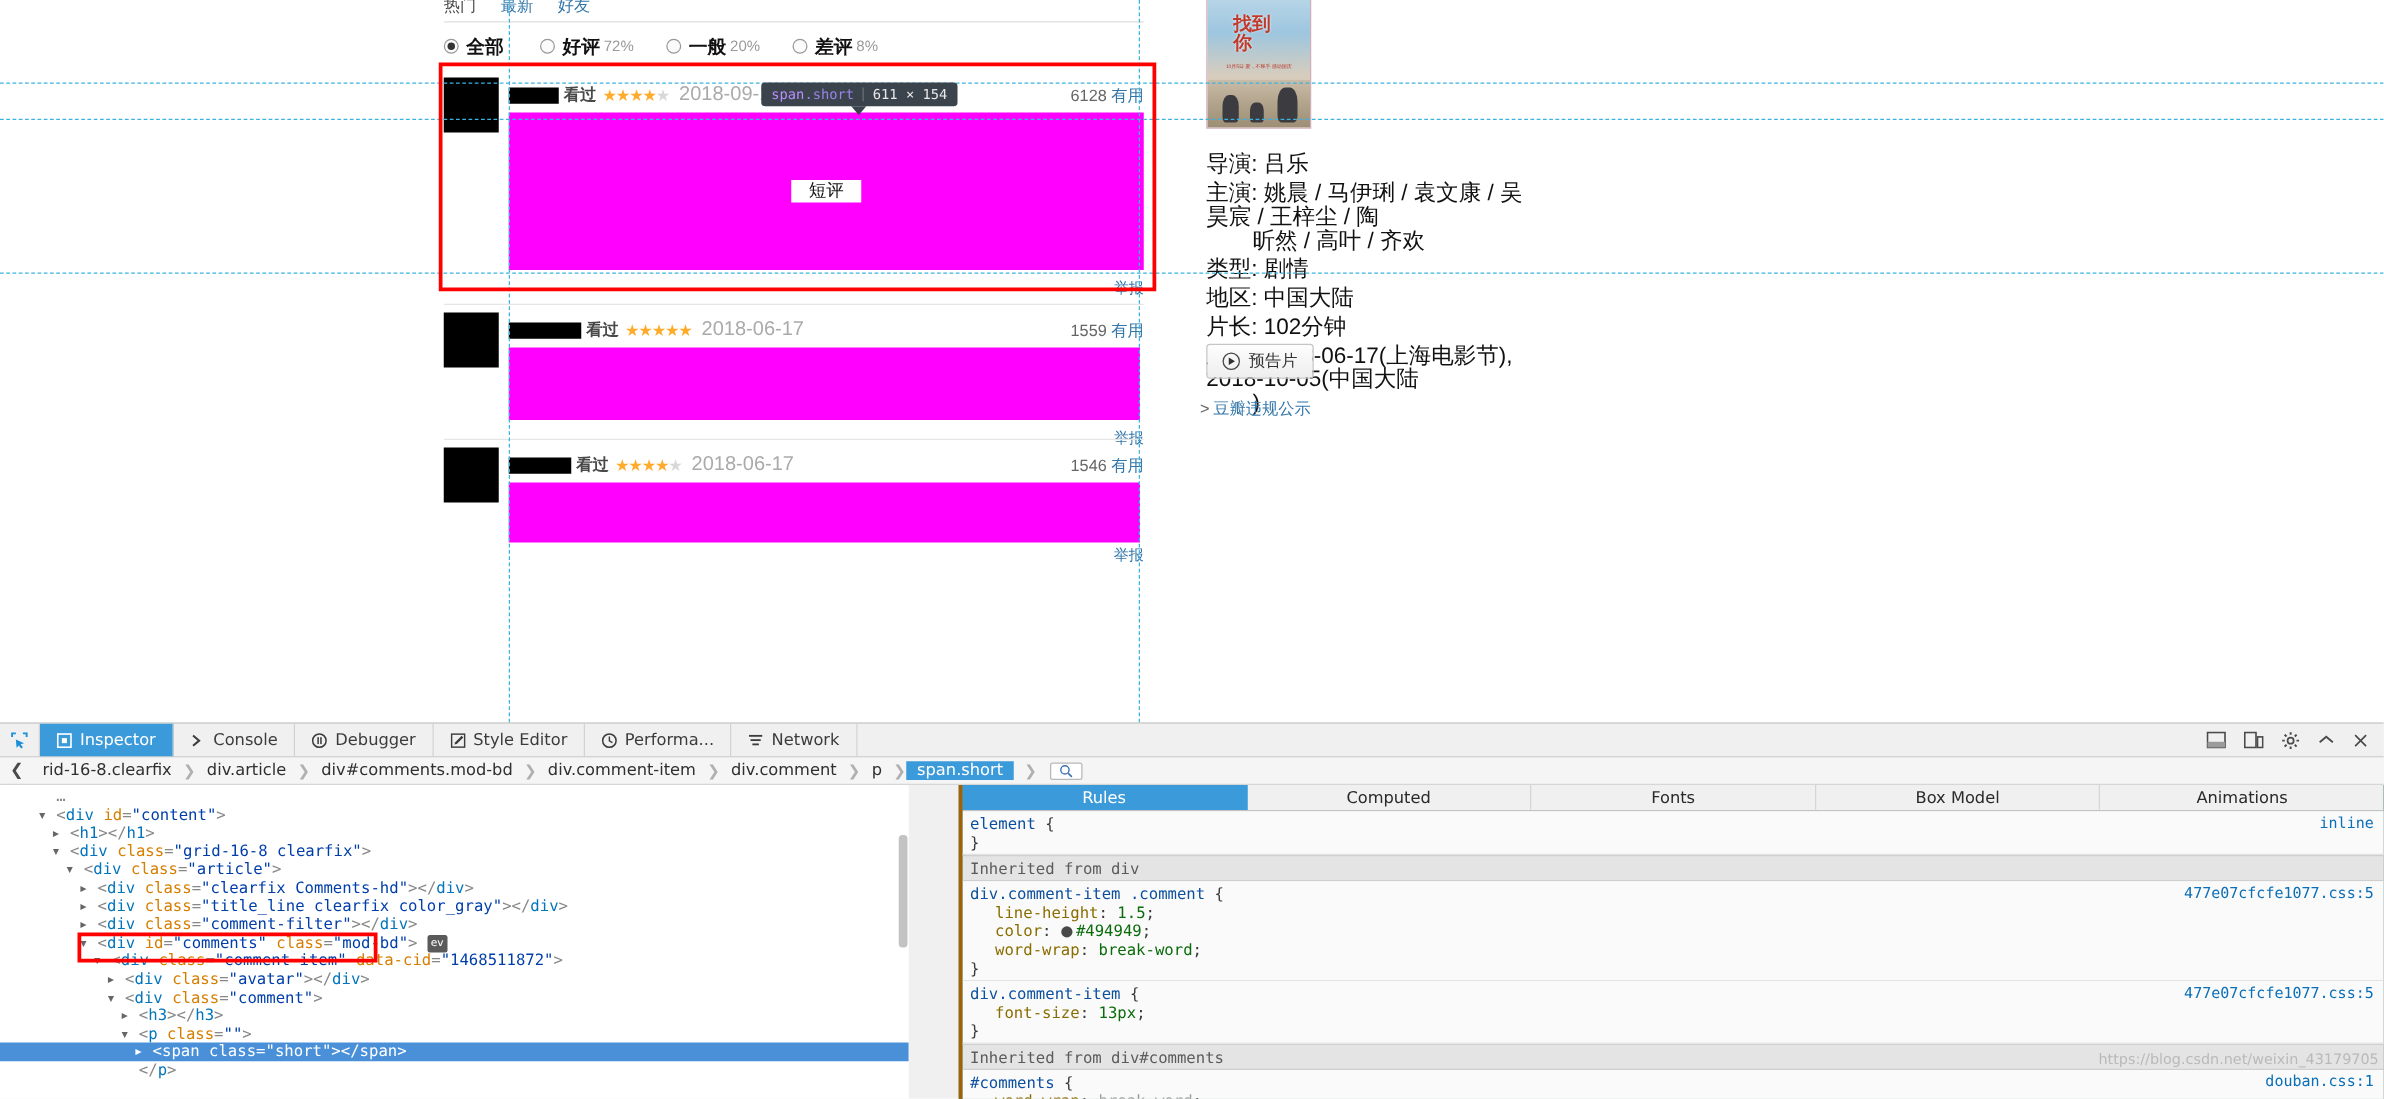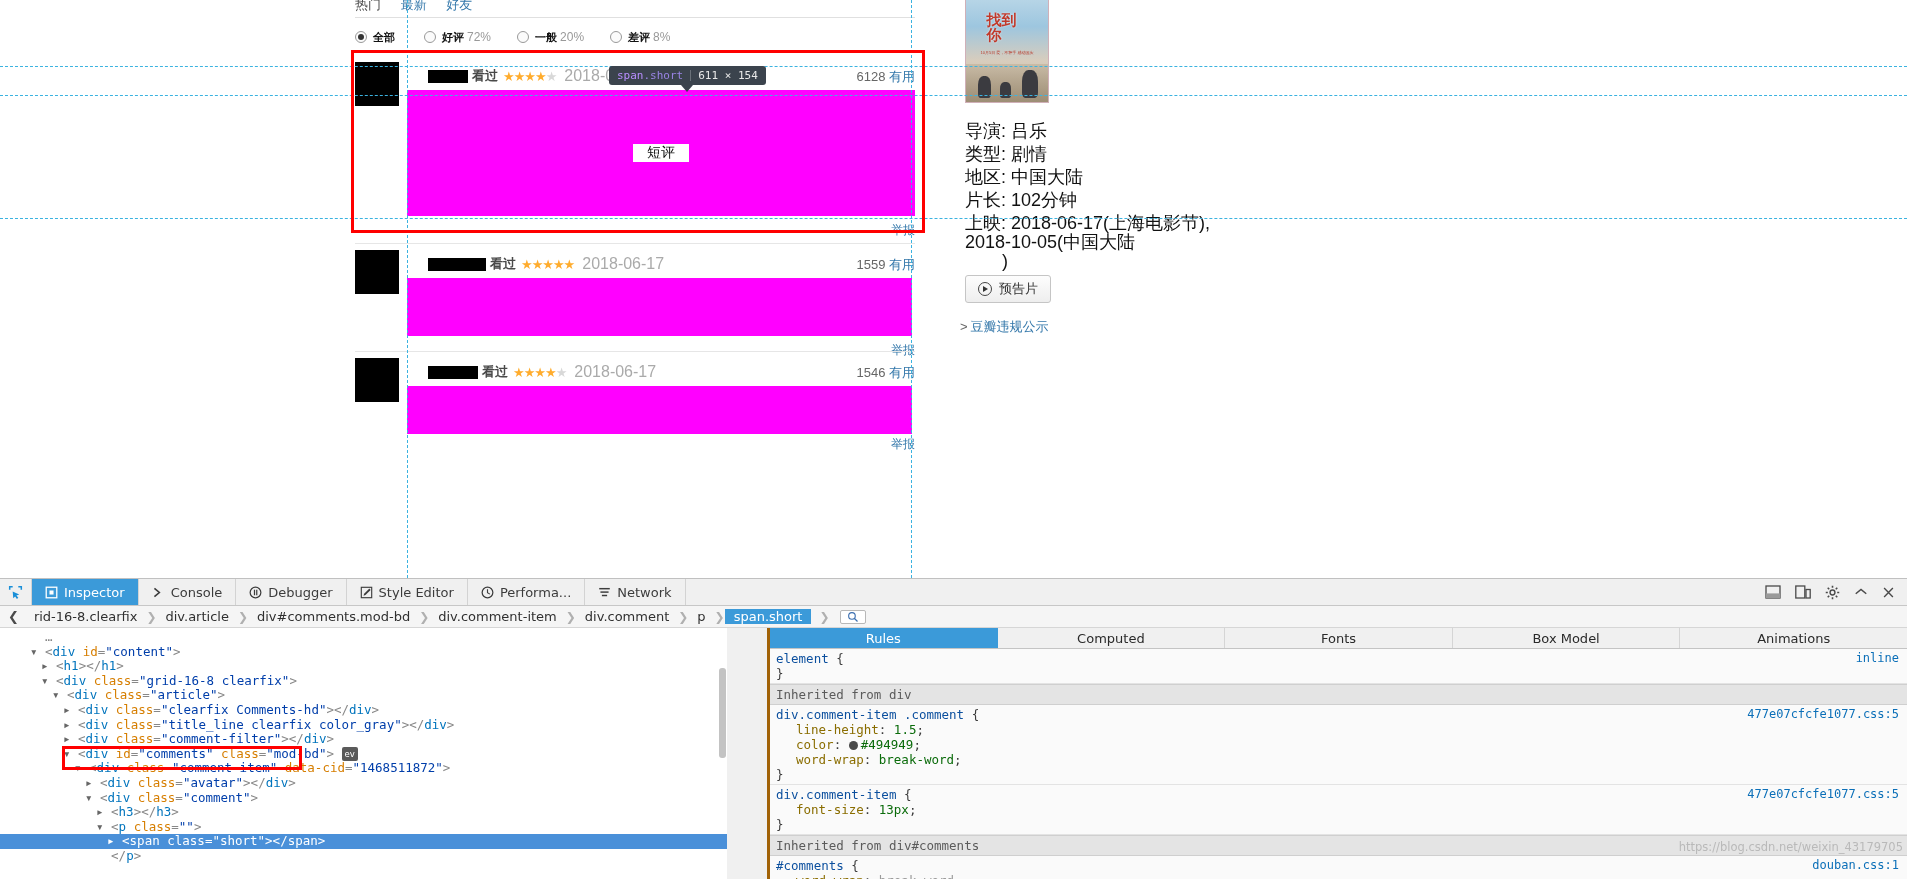--- a/index.html
+++ b/index.html
@@ -29,27 +29,27 @@
   .sort-row .cur { color:#494949; }
   .hr-line { position:absolute; left:355px; top:17px; width:560px; height:1px; background:#e0e0e0; }
 
   
   .cfilter { position:absolute; left:355px; top:27px; height:20px; display:flex; align-items:center; }
   .cfilter label { display:inline-flex; align-items:center; margin-right:26px; white-space:nowrap; }
   .radio { width:12px; height:12px; border-radius:50%; border:1px solid #999;
            background:#fbfbfb; display:inline-block; margin-right:6px; position:relative; }
   .radio.on:after { content:""; position:absolute; left:2px; top:2px; width:6px; height:6px;
            border-radius:50%; background:#333; }
-  .cf-name { font-size:11px; color:#111; font-weight:bold; }
+  .cf-name { font-size:15px; color:#111; font-weight:bold; }
   .cf-pct  { font-size:12px; color:#999; margin-left:3px; }
 
   
   .citem { position:absolute; left:355px; width:560px; }
   .avatar { position:absolute; left:0; top:0; width:44px; height:44px; background:#000; }
-  .chead { position:absolute; left:52px; top:6px; height:16px; display:flex; align-items:center;margin-left:21px; }
+  .chead { position:absolute; left:52px; top:6px; height:16px; display:flex; align-items:center; }
   .namebar { display:inline-block; height:13px; background:#000; }
   .watched { font-size:13px; color:#494949; margin-left:4px; font-weight:bold; }
   .stars { margin-left:5px; letter-spacing:-1px; font-size:13px; }
   .star-on { color:#ffac2d; }
   .star-off{ color:#d8d8d8; }
   .cdate { font-size:16px; color:#aaa; margin-left:8px; }
   .votes { position:absolute; right:0; top:6px; font-size:13px; color:#666; white-space:nowrap; }
   .votes i { font-style:normal; color:#37a; }
   .short { position:absolute; left:52px; background:#ff00ff; }
   .short-label { position:absolute; left:50%; top:50%; transform:translate(-50%,-50%);
@@ -255,20 +255,24 @@
     <div class="psub">10月5日 爱，不释手 感动国庆</div>
     <div class="pbtm"></div>
     <div class="fig" style="left:12px; width:13px; height:22px;"></div>
     <div class="fig" style="left:34px; width:11px; height:16px;"></div>
     <div class="fig" style="left:56px; width:16px; height:28px;"></div>
   </div>
 
   <div class="info">
     <div class="row">
       <span class="k">导演</span>: <span>吕乐</span>
+    </div>
+    <div class="row">
+      <span class="k">主演</span>: <span>姚晨 / 马伊琍 / 袁文康 / 吴昊宸 / 王梓尘 / 陶</span>
+      <div style="padding-left:37px;">昕然 / 高叶 / 齐欢</div>
     </div>
     <div class="row">
       <span class="k">类型</span>: <span>剧情</span>
     </div>
     <div class="row">
       <span class="k">地区</span>: <span>中国大陆</span>
     </div>
     <div class="row">
       <span class="k">片长</span>: <span>102分钟</span>
     </div>

